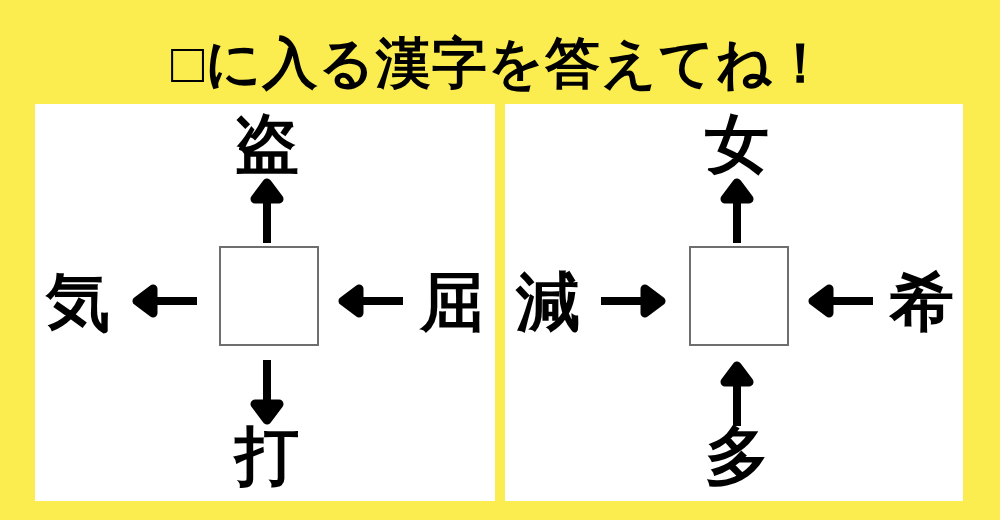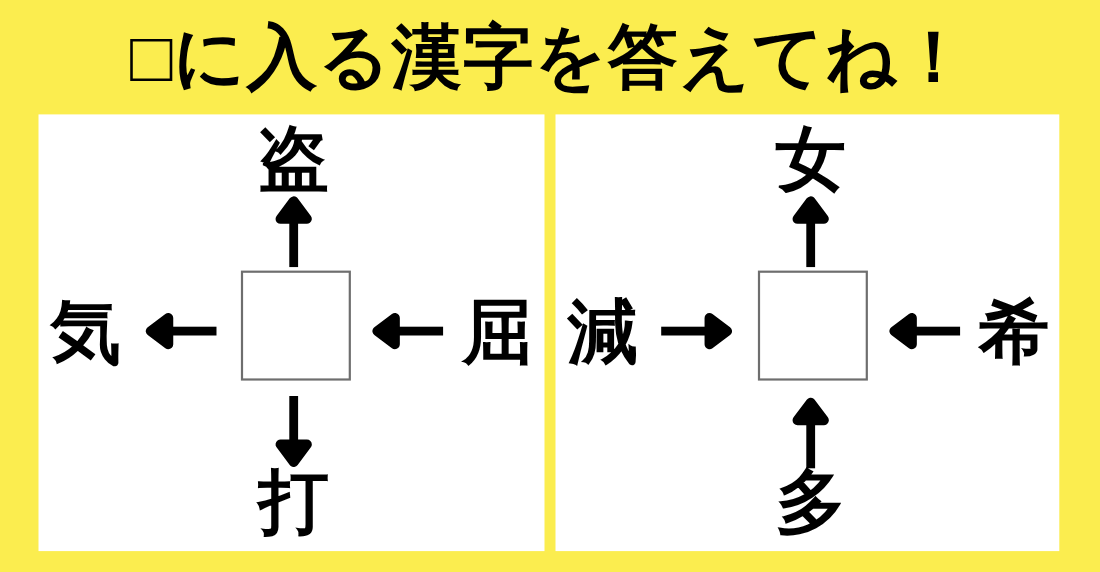--- a/index.html
+++ b/index.html
@@ -4,23 +4,23 @@
 <style>
   html,body{margin:0;padding:0;}
   body{
     position:relative;
     width:1000px;height:520px;
     background:#FBED4F;
     overflow:hidden;
     font-family:"Liberation Sans","DejaVu Sans",sans-serif;
   }
   .title{
-    position:absolute;left:0;top:0;width:1000px;height:104px;
+    position:absolute;left:0;top:12px;width:1000px;height:104px;
     display:flex;align-items:center;justify-content:center;
-    font-size:64px;font-weight:800;color:#000;
+    font-size:55px;font-weight:800;color:#000;
     letter-spacing:1px;white-space:nowrap;
   }
   .panel{
     position:absolute;top:104px;height:397px;background:#fff;
   }
   .panel.left{left:35px;width:460px;}
   .panel.right{left:505px;width:458px;}
   .kanji{
     position:absolute;transform:translate(-50%,-50%);
     font-size:64px;font-weight:800;color:#000;line-height:1;white-space:nowrap;

